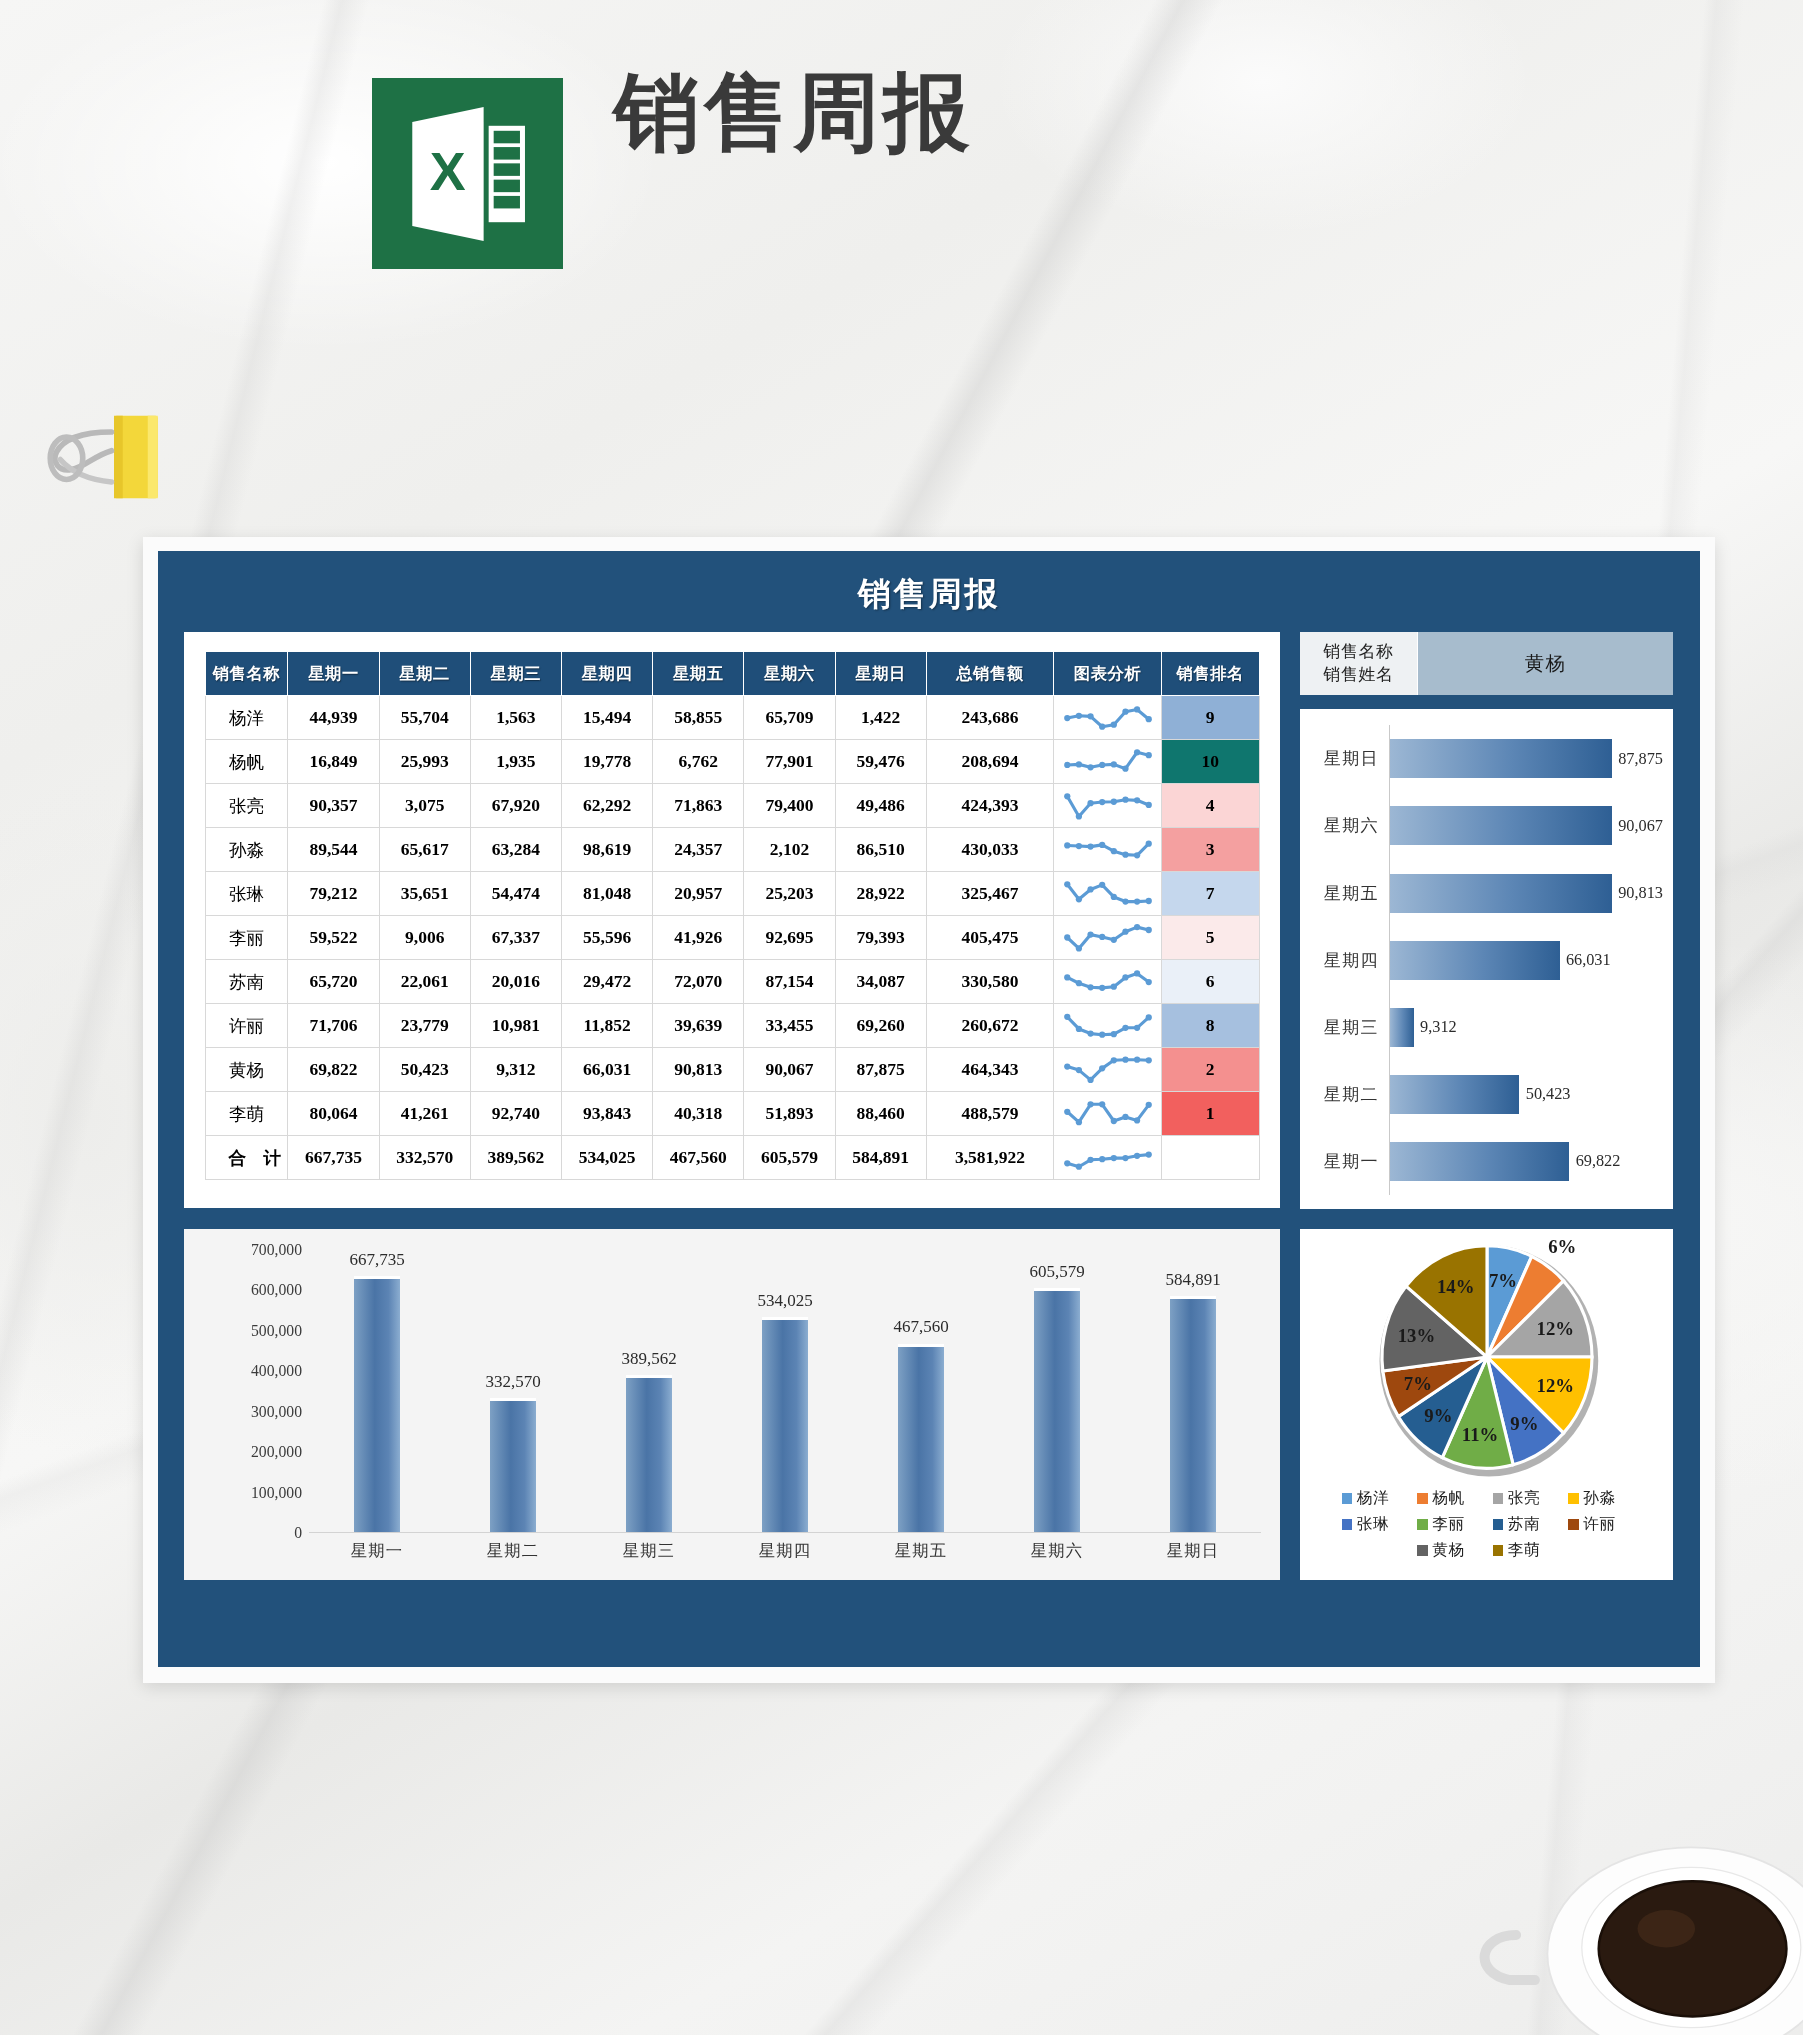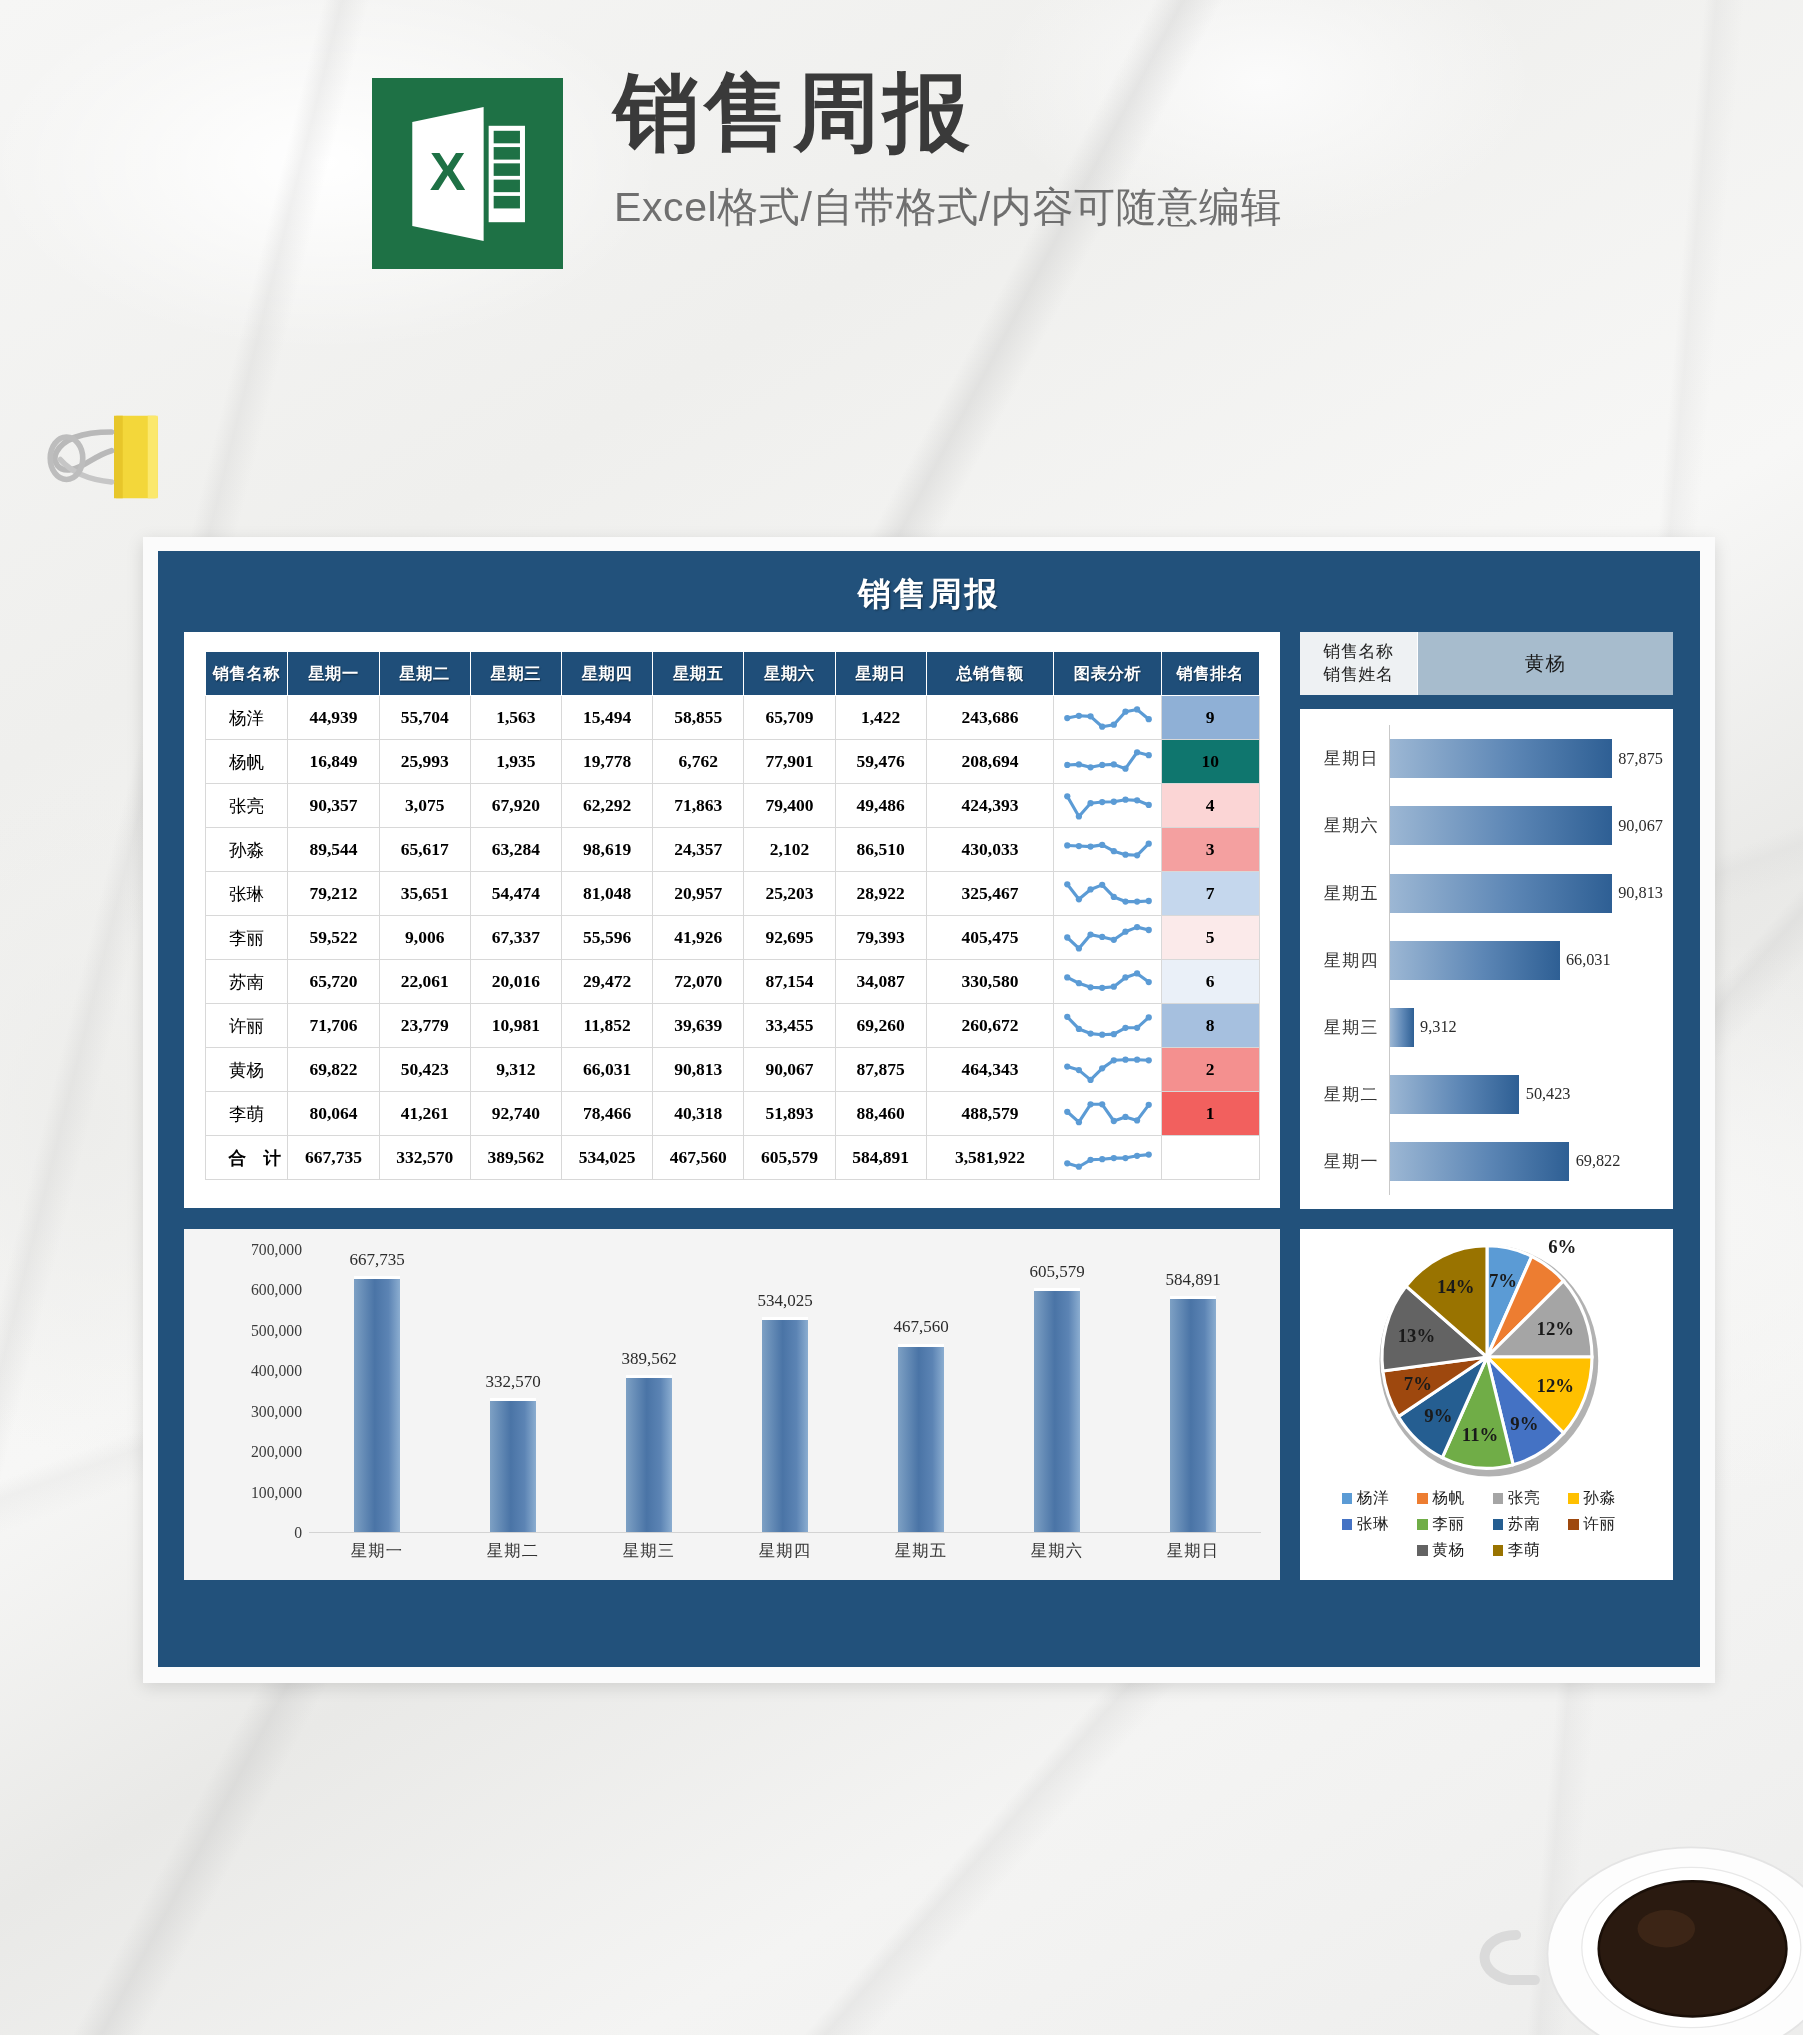--- a/index.html
+++ b/index.html
@@ -186,21 +186,20 @@
       <rect x="138" y="38" width="58" height="154" fill="#ffffff"></rect>
       <rect x="146" y="46" width="42" height="20" fill="#1E7145"></rect>
       <rect x="146" y="72" width="42" height="20" fill="#1E7145"></rect>
       <rect x="146" y="98" width="42" height="20" fill="#1E7145"></rect>
       <rect x="146" y="124" width="42" height="20" fill="#1E7145"></rect>
       <rect x="146" y="150" width="42" height="20" fill="#1E7145"></rect>
     </svg>
   </div>
   <div class="title-wrap">
     <div class="main-title">销售周报</div>
-    <div class="sub-title">Excel格式/自带格式/内容可随意编辑</div>
   </div>
 </div>
 
 <div class="clip">
   <svg width="125" height="100" viewBox="0 0 200 160" aria-hidden="true">
     <rect x="112" y="14" width="70" height="132" rx="4" fill="#F3D73A"></rect>
     <rect x="112" y="14" width="14" height="132" fill="#E7C62A"></rect>
     <rect x="166" y="14" width="16" height="132" fill="#FBE86C"></rect>
     <path d="M108 40 C 60 40, 30 52, 20 72 C 12 88, 24 104, 44 100 C 66 96, 80 78, 108 70" fill="none" stroke="#b9b9b9" stroke-width="9" stroke-linecap="round"></path>
     <path d="M108 120 C 66 116, 40 100, 26 84" fill="none" stroke="#c6c6c6" stroke-width="9" stroke-linecap="round"></path>
@@ -467,21 +466,21 @@
                 <circle cx="140" cy="16.28" r="5" fill="#5B9BD5"></circle>
               </svg>
             </td>
             <td class="rank" style="background:#F4908F">2</td>
           </tr>
           <tr>
             <td class="name">李萌</td>
             <td>80,064</td>
             <td>41,261</td>
             <td>92,740</td>
-            <td>78,466</td>
+            <td>93,843</td>
             <td>40,318</td>
             <td>51,893</td>
             <td>88,460</td>
             <td>488,579</td>
             <td class="spark">
               <svg width="94" height="39" viewBox="0 0 150 62">
                 <path d="M10 28.24 L28.571428571428573 44.800000000000004 L47.142857142857146 16.28 L65.71428571428572 16.28 L84.28571428571429 42.96 L102.85714285714286 36.519999999999996 L121.42857142857144 42.04 L140 17.200000000000003" fill="none" stroke="#5B9BD5" stroke-width="5" stroke-linejoin="round" stroke-linecap="round"></path>
                 <circle cx="10" cy="28.24" r="5" fill="#5B9BD5"></circle>
                 <circle cx="28.571428571428573" cy="44.800000000000004" r="5" fill="#5B9BD5"></circle>
                 <circle cx="47.142857142857146" cy="16.28" r="5" fill="#5B9BD5"></circle>

